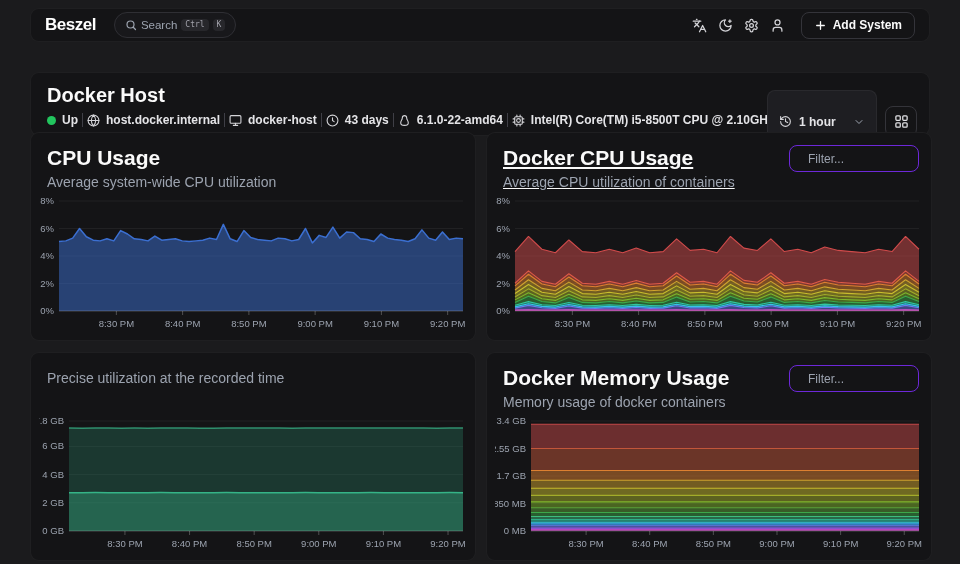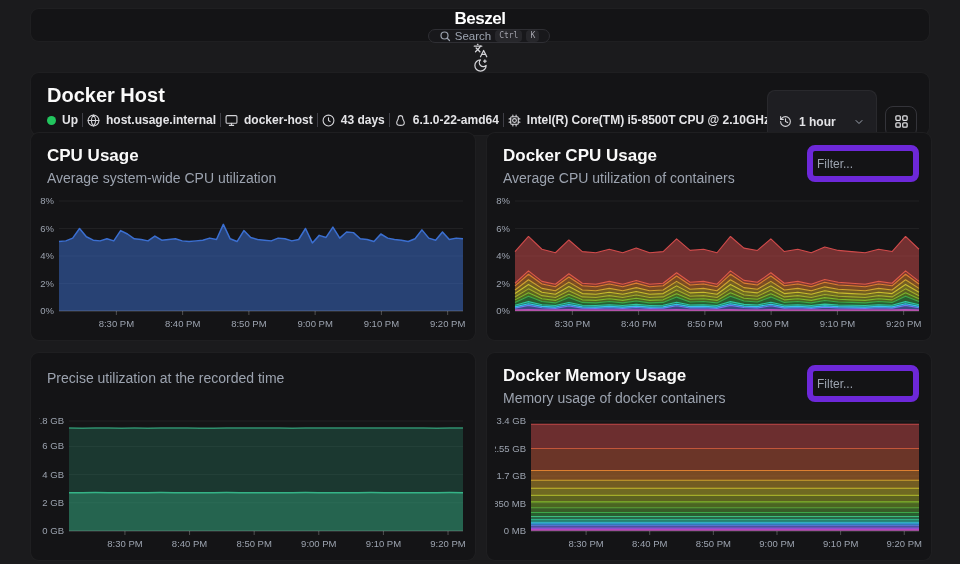--- a/index.html
+++ b/index.html
@@ -4,21 +4,21 @@
 <style>
   html,body{margin:0;padding:0;}
   body{
     width:960px;height:564px;position:relative;overflow:hidden;
     background:#1b1b1d;color:#fafafa;
     font-family:"Liberation Sans",sans-serif;
     -webkit-font-smoothing:antialiased;
   }
   .card{
     position:absolute;background:#141416;border:1px solid rgba(255,255,255,0.05);
-    border-radius:9px;box-sizing:border-box;flex-direction:column;
+    border-radius:9px;box-sizing:border-box;
   }
   
   #navbar{left:30px;top:8px;width:900px;height:34px;display:flex;align-items:center;padding:0 14px;}
   .logo{font-size:17px;font-weight:bold;letter-spacing:-0.5px;color:#fff;}
   .searchbox{
     margin-left:18px;height:24px;display:flex;align-items:center;gap:4px;
     border:1px solid #2f2f34;border-radius:13px;background:#18181b;padding:0 10px;cursor:pointer;
   }
   .searchbox .ph{font-size:11.5px;color:#9ca3af;}
   .kbd{
@@ -50,29 +50,29 @@
     font-size:12px;font-weight:600;color:#e4e4e7;min-width:86px;
   }
   .range-select .chev{margin-left:auto;color:#9ca3af;display:flex;}
   .gridbtn{
     width:30px;height:29px;display:flex;align-items:center;justify-content:center;
     border:1px solid #34343a;border-radius:8px;color:#e4e4e7;cursor:pointer;
   }
   
   .chart-card{padding:13px 16px;}
   #card0{left:30px;top:132px;width:446px;height:209px;}
-  #card1{left:486px;top:132px;width:446px;height:209px;}
+  #card1{left:486px;top:132px;width:446px;height:209px;text-decoration:underline;}
   #card2{left:30px;top:352px;width:446px;height:209px;}
   #card3{left:486px;top:352px;width:446px;height:209px;}
-  .chart-title{font-size:17px;font-weight:bold;color:#fafafa;}
+  .chart-title{font-size:21px;font-weight:bold;color:#fafafa;}
   .chart-sub{font-size:14px;color:#9ca3af;margin-top:4px;}
   .filter-input{
     position:absolute;top:12px;right:12px;width:92px;height:25px;
-    background:transparent;border:6px solid #6d28d9;border-radius:8px;
-    color:#e4e4e7;font-size:12px;padding:0 4px;outline:none;
+    background:transparent;border:1px solid #6d28d9;border-radius:8px;
+    color:#e4e4e7;font-size:12px;padding:0 18px;outline:none;
     font-family:"Liberation Sans",sans-serif;
   }
   .filter-input::placeholder{color:#9ca3af;}
   .chart-svg{position:absolute;left:8px;top:58px;}
   .chart-svg text{font-family:"Liberation Sans",sans-serif;}
 </style>
 </head>
 <body>
 
 <div class="card" id="navbar">
@@ -142,21 +142,21 @@
     </div>
     <div class="sep"></div>
     <div class="meta-item">
       <span class="icn">
         <svg width="13" height="13" viewBox="0 0 24 24" fill="none" stroke="currentColor" stroke-width="2" stroke-linecap="round">
             <circle cx="12" cy="12" r="10"></circle>
             <path d="M12 2a14.5 14.5 0 0 0 0 20 14.5 14.5 0 0 0 0-20"></path>
             <path d="M2 12h20"></path>
           </svg>
       </span>
-      <span>host.usage.internal</span>
+      <span>host.docker.internal</span>
     </div>
     <div class="sep"></div>
     <div class="meta-item">
       <span class="icn">
         <svg width="13" height="13" viewBox="0 0 24 24" fill="none" stroke="currentColor" stroke-width="2" stroke-linecap="round" stroke-linejoin="round">
             <rect x="2" y="3" width="20" height="14" rx="2"></rect>
             <path d="M8 21h8"></path>
             <path d="M12 17v4"></path>
           </svg>
       </span>

